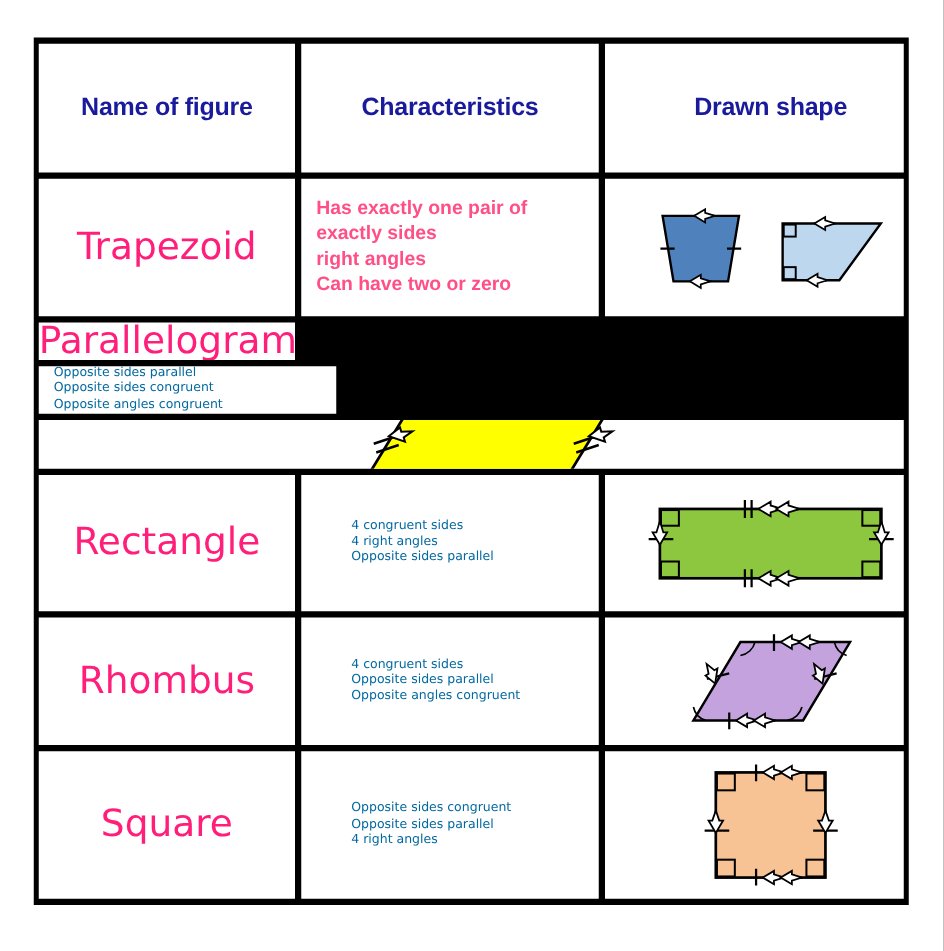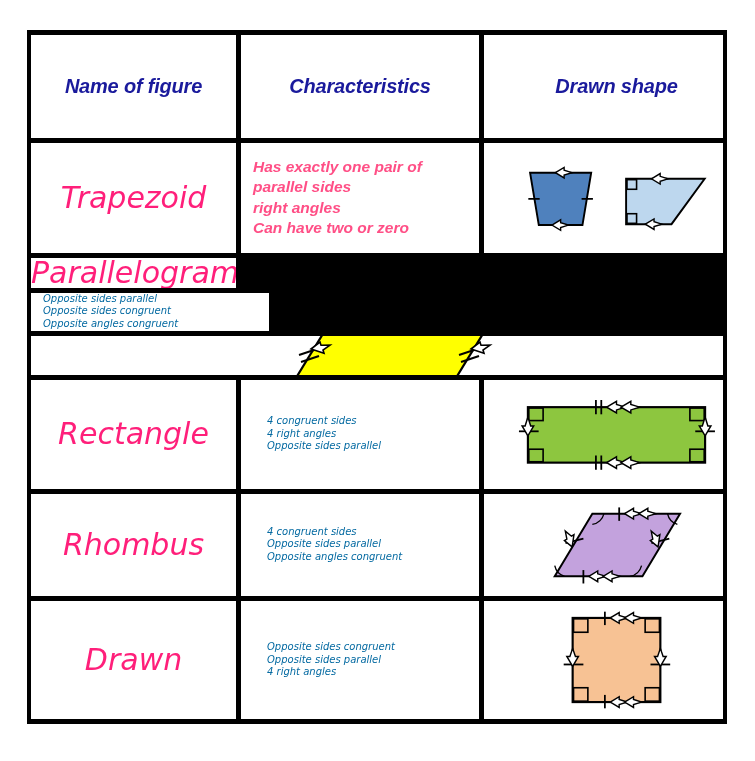--- a/index.html
+++ b/index.html
@@ -2,21 +2,21 @@
 <html><head>
 <meta charset="utf-8">
 <style>
   html,body{margin:0;padding:0;}
   body{
     width:755px;height:761px;
     background:#ffffff;
     font-family:"Liberation Sans", sans-serif;
     overflow:hidden;
   }
-  .sheet{position:relative;width:686px;height:761px;font-style:italic;}
+  .sheet{position:relative;width:686px;height:761px;}
 
   .table{
     position:absolute;
     left:27px; top:30px;
     width:700px; height:694px;
     background:#000000;
     border:0;
     box-sizing:border-box;
     display:flex;
     flex-direction:column;
@@ -84,21 +84,21 @@
     line-height:1.28;
     font-family:"DejaVu Sans", sans-serif;
   }
   .char-list.bold .char-line{
     font-weight:bold;
     font-size:15.5px;
     color:#ff4f86;
     font-family:"Liberation Sans", sans-serif;
     line-height:1.3;
   }
-  .char-list.indent{padding-left:26px;}
+  .char-list.indent{padding-left:40px;}
 
   svg{display:block;}
 </style>
 </head>
 <body>
 
 <div class="sheet">
   <div class="table">
 
     <div class="row header">
@@ -113,21 +113,21 @@
       </div>
     </div>
 
     <div class="row r1">
       <div class="cell c-name">
         <div class="fig-name">Trapezoid</div>
       </div>
       <div class="cell c-char">
         <div class="char-list bold">
           <div class="char-line">Has exactly one pair of</div>
-          <div class="char-line">parallel sides</div>
+          <div class="char-line">exactly sides</div>
           <div class="char-line">right angles</div>
           <div class="char-line">Can have two or zero</div>
         </div>
       </div>
       <div class="cell c-shape">
         <svg width="244" height="110" viewBox="0 0 244 110">
 
           <g>
             <polygon points="23,26 93,26 83,86 33,86" fill="#4f81bd" stroke="#000" stroke-width="2.2"></polygon>
 
@@ -292,21 +292,21 @@
           <line x1="158" y1="49" x2="178" y2="44" stroke="#000" stroke-width="2"></line>
           <g fill="#fff" stroke="#000" stroke-width="1.6">
             <path d="M162,53 l-5,-10 l3.2,-0.4 l2,-8.8 l4,8 l3.2,-0.4 z" transform="rotate(-24 164 45)"></path>
           </g>
         </svg>
       </div>
     </div>
 
     <div class="row r5">
       <div class="cell c-name">
-        <div class="fig-name">Drawn</div>
+        <div class="fig-name">Square</div>
       </div>
       <div class="cell c-char">
         <div class="char-list indent">
           <div class="char-line">Opposite sides congruent</div>
           <div class="char-line">Opposite sides parallel</div>
           <div class="char-line">4 right angles</div>
         </div>
       </div>
       <div class="cell c-shape">
         <svg width="238" height="118" viewBox="0 0 238 118">

